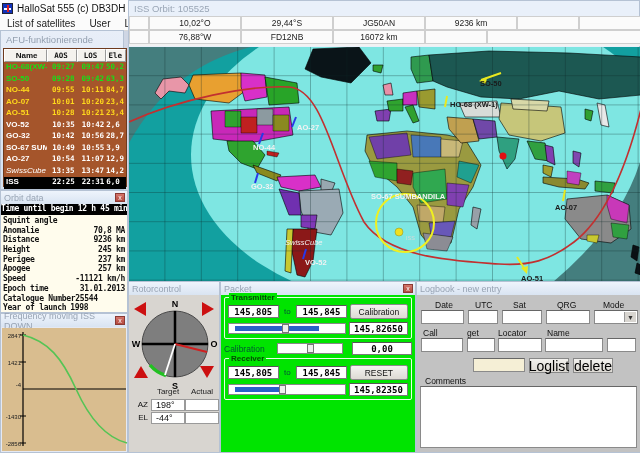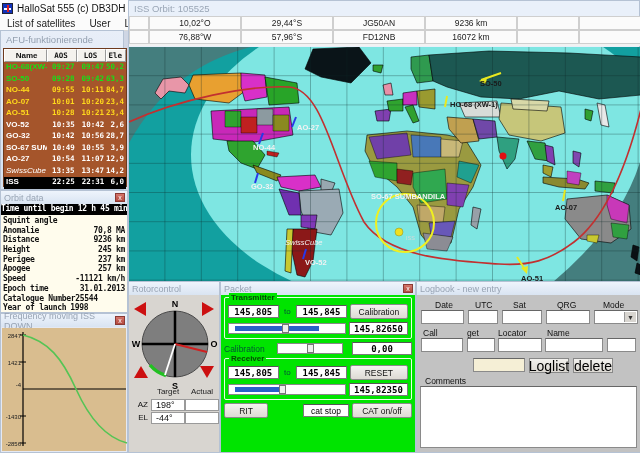--- a/index.html
+++ b/index.html
@@ -21,21 +21,21 @@
 
   
   .afu { position:absolute; left:0; top:30px; width:124px; height:160px; background:linear-gradient(#e8eef8,#d5e0ef); border:1px solid #b5c2d4; }
   .afu-title { font-size:9.5px; color:#94a0b0; padding:3px 0 2px 5px; }
   .sat-table { position:absolute; left:2px; top:17px; width:124px; bottom:2px; background:#a5552b; border:1px solid #6e3a1d; }
   .sat-hrow { display:flex; height:13px; }
   .sat-h { background:#f4f2ee; border:1px solid #999; border-left-color:#fff; border-top-color:#fff; font-size:8px; font-weight:bold; color:#111; display:flex; align-items:center; justify-content:center; }
   .sat-row { display:flex; height:11.5px; font-size:8px; font-weight:bold; }
   .c-name { width:44px; padding-left:2px; overflow:hidden; white-space:nowrap; }
   .c-aos,.c-los { width:30px; text-align:right; padding-right:2px; font-family:"DejaVu Sans Mono",monospace; font-size:7.5px; }
-  .c-ele { width:20px; text-align:right; padding-right:2px; font-family:"DejaVu Sans Mono",monospace; font-size:7.5px; }
+  .c-ele { width:20px; padding-right:2px; font-family:"DejaVu Sans Mono",monospace; font-size:7.5px; }
   .sat-green { color:#17e017; } .sat-yellow { color:#ffd91c; } .sat-white { color:#fff; }
   .sat-iss { color:#fff; background:#000; }
   .sat-italic .c-name { font-style:italic; font-weight:normal; }
 
   
   .orbit { position:absolute; left:0; top:190px; width:128px; height:123px; background:#fffced; border:1px solid #b5c2d4; }
   .countdown { background:#000; color:#fff; font-family:"DejaVu Sans Mono",monospace; font-size:8px; font-weight:bold; letter-spacing:-0.3px; height:11px; white-space:nowrap; overflow:hidden; }
   .orbit-body { padding:1px 2px; }
   .orow { display:flex; justify-content:space-between; font-family:"DejaVu Sans Mono",monospace; font-size:8px; font-weight:bold; color:#111; height:9.7px; white-space:nowrap; overflow:hidden; letter-spacing:-0.3px; }
   .orow.pack { justify-content:flex-start; }
@@ -262,21 +262,20 @@
         <div class="mtc" style="width:92px">10,02°O</div>
         <div class="mtc" style="width:92px">29,44°S</div>
         <div class="mtc" style="width:92px">JG50AN</div>
         <div class="mtc" style="width:92px">9236 km</div>
         <div class="mtc" style="width:62px"></div>
         <div class="mtc" style="flex:1"></div>
       </div>
       <div class="mtr">
         <div class="mtc" style="width:20px"></div>
         <div class="mtc" style="width:92px">76,88°W</div>
-        <div class="mtc" style="width:92px">57,96°S</div>
         <div class="mtc" style="width:92px">FD12NB</div>
         <div class="mtc" style="width:92px">16072 km</div>
         <div class="mtc" style="width:62px"></div>
         <div class="mtc" style="flex:1"></div>
       </div>
     </div>
     <svg class="map-svg" width="512" height="235" viewBox="0 0 512 235">
       <defs>
         <pattern id="grid" width="36.4" height="29.2" patternUnits="userSpaceOnUse">
           <path d="M 36.4 0 L 36.4 29.2 M 0 29.2 L 36.4 29.2" stroke="#0a2424" stroke-width="0.8" fill="none" opacity="0.75"></path>
@@ -469,25 +468,20 @@
           <div class="pbtn" style="width:60px;margin-left:auto">RESET</div>
         </div>
         <div class="prow" style="margin-bottom:0">
           <div class="slider" style="width:120px">
             <div class="sfill" style="left:6px;width:44px"></div>
             <div class="sthumb" style="left:50px"></div>
           </div>
           <div class="pfield" style="width:60px;margin-left:auto">145,82350</div>
         </div>
       </div>
-      <div class="prow">
-        <div class="pbtn" style="width:44px">RIT</div>
-        <div class="pfield" style="width:46px;margin-left:auto;font-family:'Liberation Sans',sans-serif;font-weight:normal;font-size:8.5px">cat stop</div>
-        <div class="pbtn" style="width:60px">CAT on/off</div>
-      </div>
     </div>
   </div>
 
   <div class="logbook">
     <div class="ptitle">
       <span>Logbook - new entry</span>
       <span class="xbtn">x</span>
     </div>
     <span class="lb-label" style="left:18px;top:18px">Date</span>
     <span class="lb-label" style="left:58px;top:18px">UTC</span>

